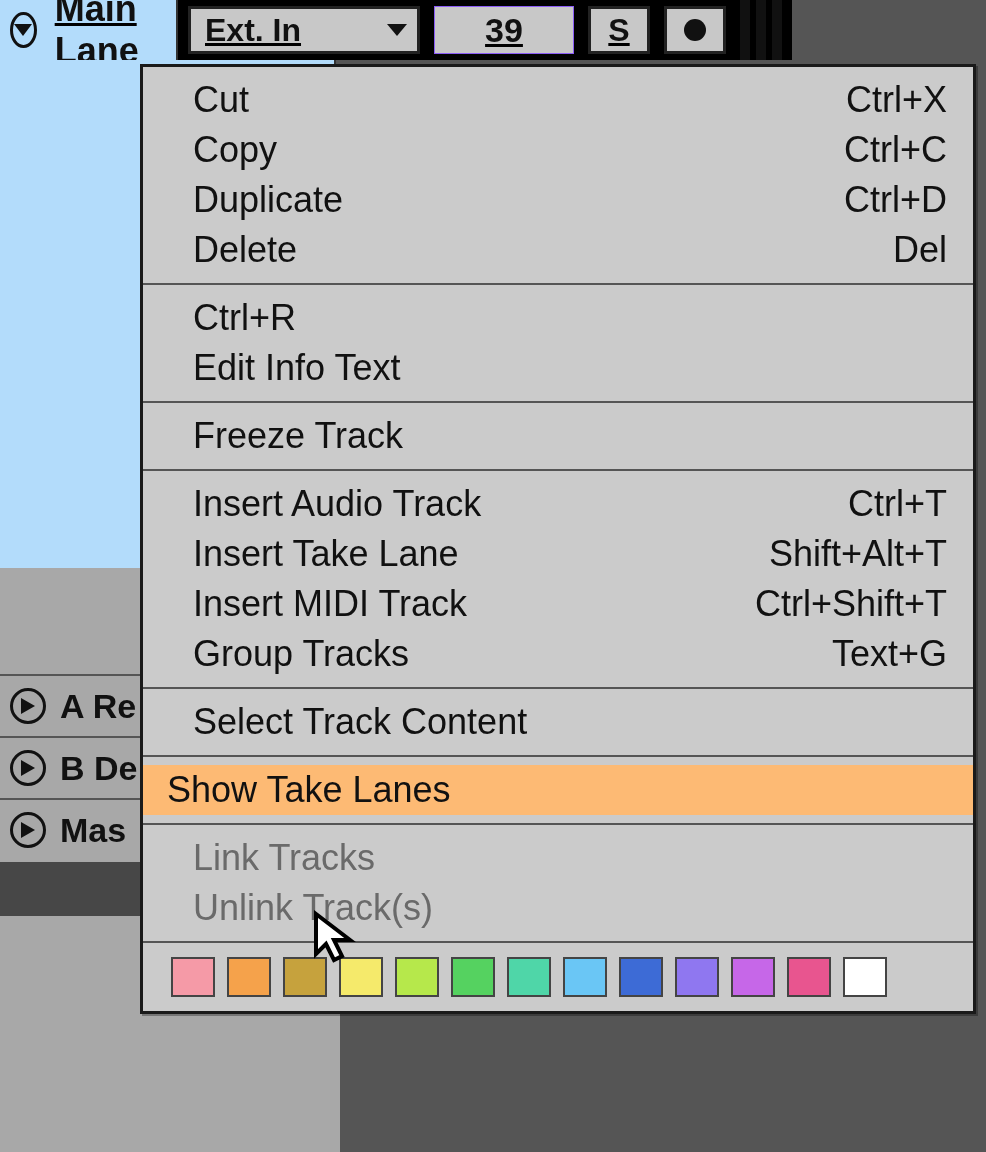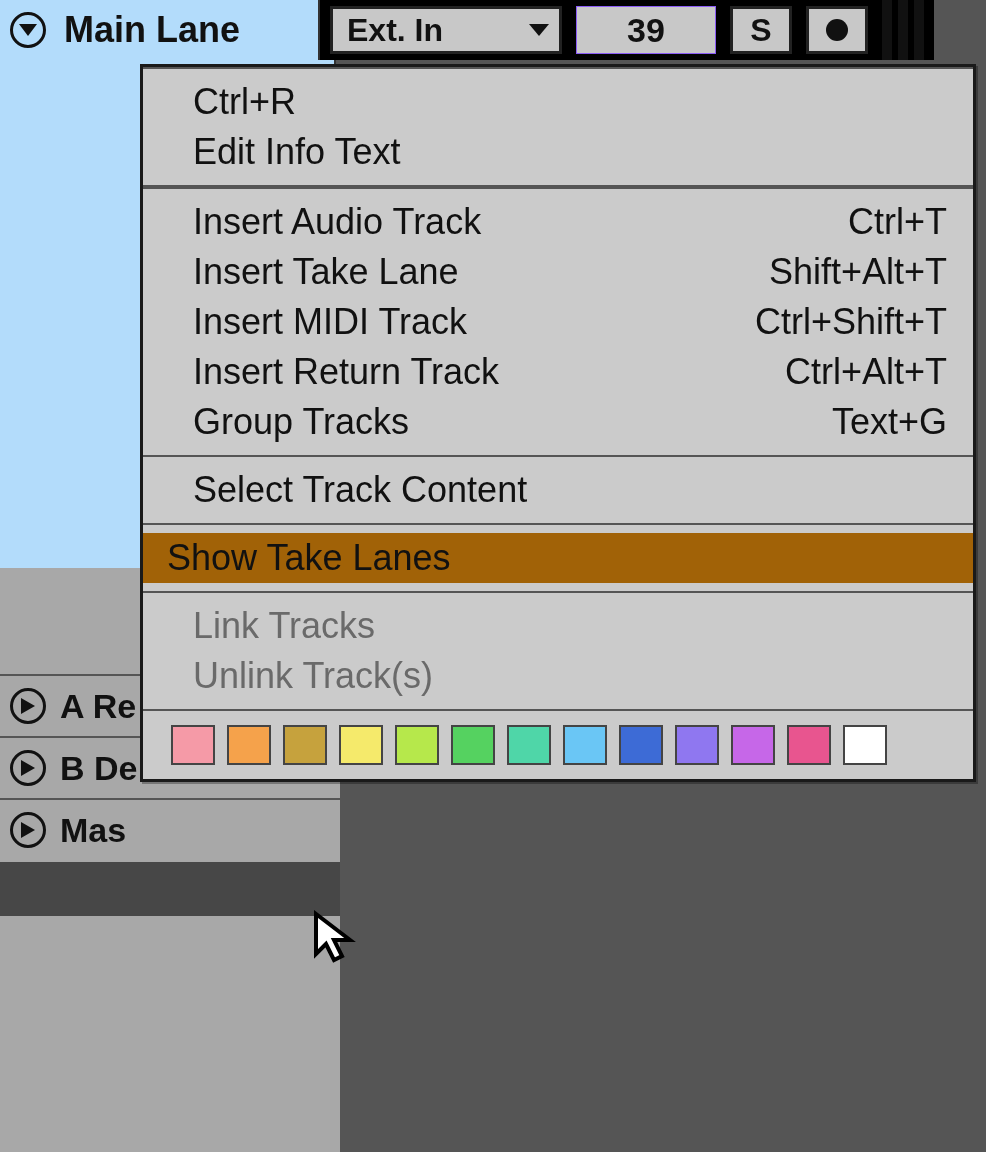--- a/index.html
+++ b/index.html
@@ -12,24 +12,25 @@
     width: 986px;
     height: 1152px;
     background: #555;
     overflow: hidden;
     position: relative;
   }
   .top-row {
     position: absolute;
     left: 0;
     top: 0;
-    width: 934px;
+    width: 792px;
     height: 60px;
     display: flex;
     align-items: flex-end;
+    text-decoration: underline;
   }
   .track-title-cell {
     width: 336px;
     height: 60px;
     background: #b3dcfb;
     display: flex;
     align-items: center;
     padding-left: 10px;
     gap: 18px;
     border-right: 2px solid #333;
@@ -179,21 +180,21 @@
     font-weight: 500;
     color: #111;
     cursor: pointer;
     min-height: 50px;
   }
   .ctx-item.disabled {
     color: #6a6a6a;
     cursor: default;
   }
   .ctx-item.highlight {
-    background: #a16207;
+    background: #fdba74;
     padding-left: 24px;
   }
   .ctx-item .shortcut {
     font-weight: 500;
   }
   .color-row {
     display: flex;
     gap: 12px;
     padding: 14px 0 14px 28px;
     flex-wrap: nowrap;
@@ -277,47 +278,66 @@
           <polygon points="0,0 14,8 0,16" fill="#111"></polygon>
         </svg>
     </div>
     <span>Mas</span>
   </div>
 </div>
 
 <div class="dark-strip"></div>
 
 <div class="ctx" id="ctx">
+    <div class="ctx-group">
+      <div class="ctx-item">
+        <span>Cut</span>
+        <span class="shortcut">Ctrl+X</span>
+      </div>
+      <div class="ctx-item">
+        <span>Copy</span>
+        <span class="shortcut">Ctrl+C</span>
+      </div>
+      <div class="ctx-item">
+        <span>Duplicate</span>
+        <span class="shortcut">Ctrl+D</span>
+      </div>
+      <div class="ctx-item">
+        <span>Delete</span>
+        <span class="shortcut">Del</span>
+      </div>
+    </div>
     <div class="ctx-sep"></div>
     <div class="ctx-group">
       <div class="ctx-item">
         <span class="shortcut">Ctrl+R</span>
       </div>
       <div class="ctx-item">
         <span>Edit Info Text</span>
       </div>
     </div>
     <div class="ctx-sep"></div>
+    <div class="ctx-group">
+      <div class="ctx-item">
+        <span>Freeze Track</span>
+      </div>
+    </div>
     <div class="ctx-sep"></div>
     <div class="ctx-group">
       <div class="ctx-item">
         <span>Insert Audio Track</span>
         <span class="shortcut">Ctrl+T</span>
       </div>
       <div class="ctx-item">
         <span>Insert Take Lane</span>
         <span class="shortcut">Shift+Alt+T</span>
       </div>
       <div class="ctx-item">
         <span>Insert MIDI Track</span>
         <span class="shortcut">Ctrl+Shift+T</span>
-      </div>
-      <div class="ctx-item">
-        <span>Insert Return Track</span>
-        <span class="shortcut">Ctrl+Alt+T</span>
       </div>
       <div class="ctx-item">
         <span>Group Tracks</span>
         <span class="shortcut">Text+G</span>
       </div>
     </div>
     <div class="ctx-sep"></div>
     <div class="ctx-group">
       <div class="ctx-item">
         <span>Select Track Content</span>

